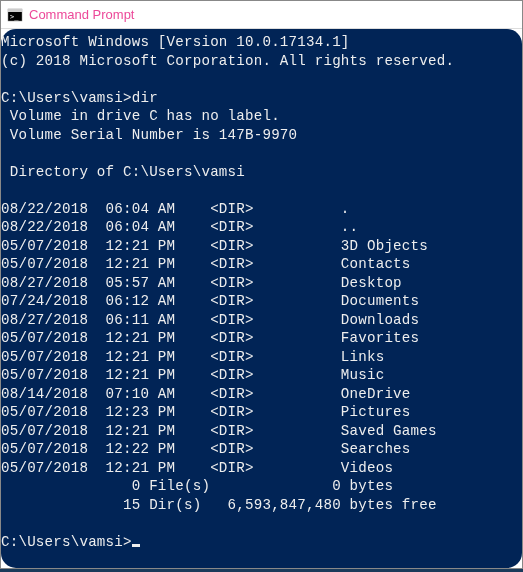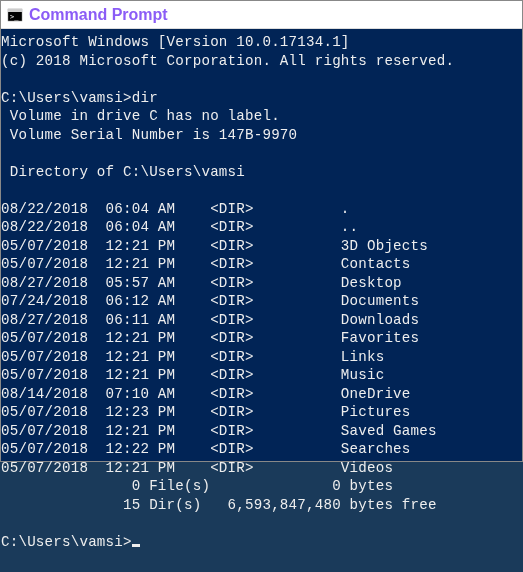--- a/index.html
+++ b/index.html
@@ -25,34 +25,34 @@
   }
   .titlebar .icon {
     width: 16px;
     height: 16px;
     margin-right: 6px;
     display: flex;
     align-items: center;
     justify-content: center;
   }
   .titlebar .title {
-    font-size: 16px;
-    color: #8b5cf6;
-    font-weight: bold;
+    font-size: 13px;
+    color: #ec4899;
   }
   .terminal {
     background: #012456;
     color: #eeeeee;
     font-family: Consolas, 'Courier New', monospace;
     font-size: 14.2px;
     line-height: 18.5px;
     padding: 4px 2px 4px 0;
-    height: 432px;
+    height: 539px;
     white-space: pre;
     letter-spacing: 0.2px;
+    border-radius: 15px;
   }
   .cursor {
     display: inline-block;
     width: 8px;
     height: 3px;
     background: #eeeeee;
     vertical-align: -1px;
   }
 </style>
 </head>

